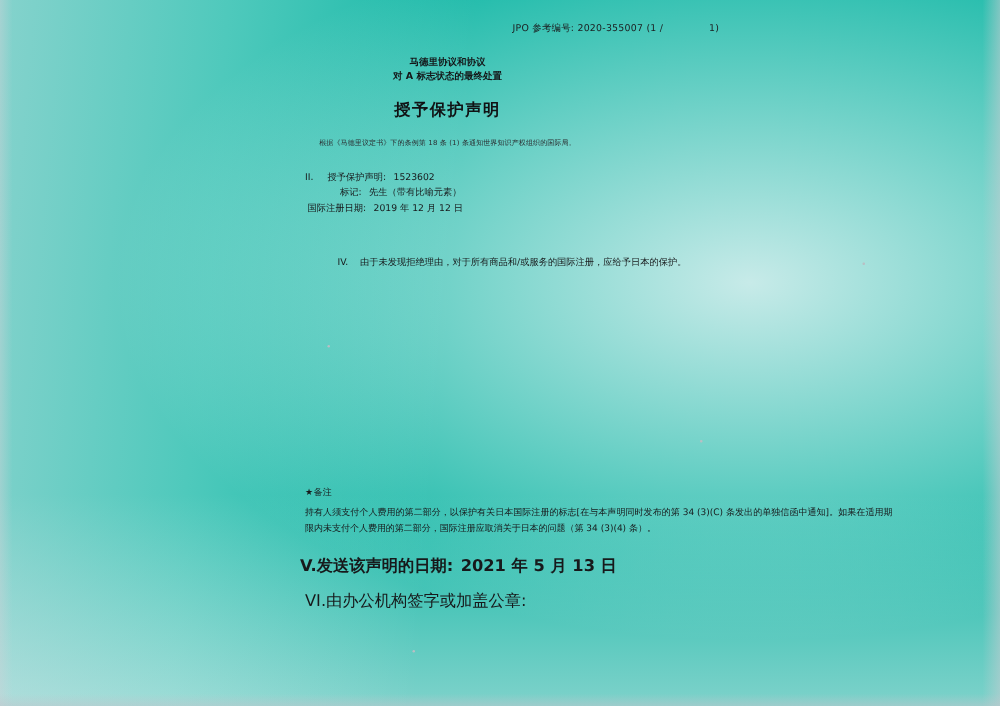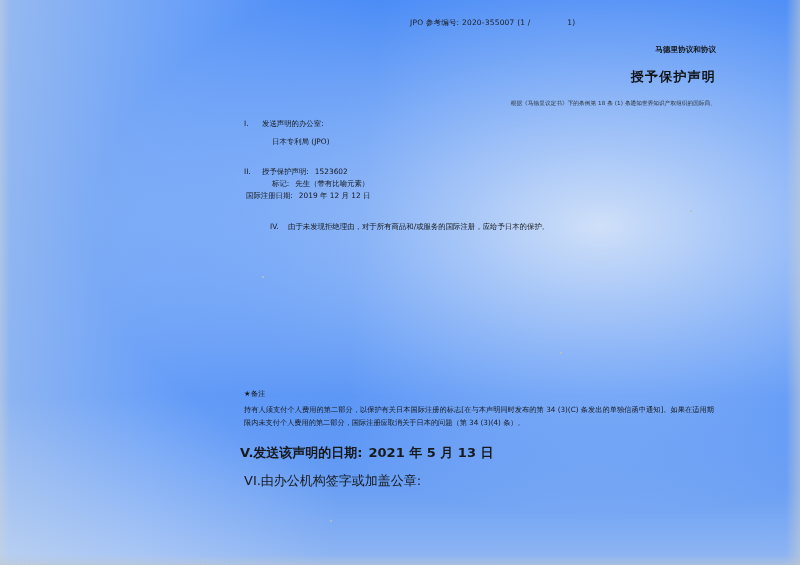--- a/index.html
+++ b/index.html
@@ -10,21 +10,21 @@
   body {
     width: 800px;
     height: 565px;
     overflow: hidden;
     font-family: "DejaVu Sans", sans-serif;
   }
   .page {
     position: relative;
     width: 800px;
     height: 565px;
-    background: #3b82f6;
+    background: #14b8a6;
     box-sizing: border-box;
   }
   
   .scan-tint {
     position: absolute;
     left: 0; top: 0; right: 0; bottom: 0;
     background:
       linear-gradient(95deg, rgba(226,232,236,0.55) 0%, rgba(250,251,252,0.25) 22%, rgba(255,255,255,0) 45%),
       linear-gradient(180deg, rgba(255,255,255,0) 70%, rgba(232,236,239,0.5) 100%),
       radial-gradient(ellipse at 75% 40%, rgba(244,247,249,0.8) 0%, rgba(255,255,255,0) 60%);
@@ -71,21 +71,21 @@
   .header-ref .pages {
     display: inline-block;
     margin-left: 34px;
   }
 
   .title-block {
     position: absolute;
     top: 44px;
     left: 0;
     width: 716px;
-    text-align: right;
+    text-align: center;
   }
   .title-small {
     font-size: 7.6px;
     font-weight: bold;
     line-height: 1.45;
     color: #141618;
   }
   .title-main {
     margin-top: 13px;
     font-size: 13px;
@@ -181,43 +181,40 @@
 
   <div class="content">
 
     <div class="header-ref">
       <span>JPO 参考编号: 2020-355007 (1 /</span>
       <span class="pages">1)</span>
     </div>
 
     <div class="title-block">
       <div class="title-small">马德里协议和协议</div>
+      <div class="title-small">对 A 标志状态的最终处置</div>
       <div class="title-main">授予保护声明</div>
       <div class="subnote">根据《马德里议定书》下的条例第 18 条 (1) 条通知世界知识产权组织的国际局。</div>
     </div>
 
     <div class="body-block">
 
-      <div class="sec">
-        <span class="num">I.</span><span>发送声明的办公室:</span>
-        <div class="indent">日本专利局 (JPO)</div>
-      </div>
 
       <div class="sec" style="margin-top:18px;">
         <span class="num">II.</span><span>授予保护声明:</span><span class="field-val">1523602</span>
         <div class="field-row">
           <span class="field-label">标记:</span><span class="field-val">先生（带有比喻元素）</span>
         </div>
         <div class="field-row" style="margin-left:2px;">
           <span class="field-label">国际注册日期:</span><span class="field-val">2019 年 12 月 12 日</span>
         </div>
       </div>
 
 
-      <div class="sec" style="margin-top:18px;padding-left:26px;">
+      <div class="sec" style="margin-top:30px;padding-left:26px;">
         <span class="num">IV.</span><span>由于未发现拒绝理由，对于所有商品和/或服务的国际注册，应给予日本的保护。</span>
       </div>
 
     </div>
 
     <div class="remarks">
       <span class="bullet">★</span><span>备注</span>
       <p>持有人须支付个人费用的第二部分，以保护有关日本国际注册的标志[在与本声明同时发布的第 34 (3)(C) 条发出的单独信函中通知]。如果在适用期限内未支付个人费用的第二部分，国际注册应取消关于日本的问题（第 34 (3)(4) 条）。</p>
     </div>
 

